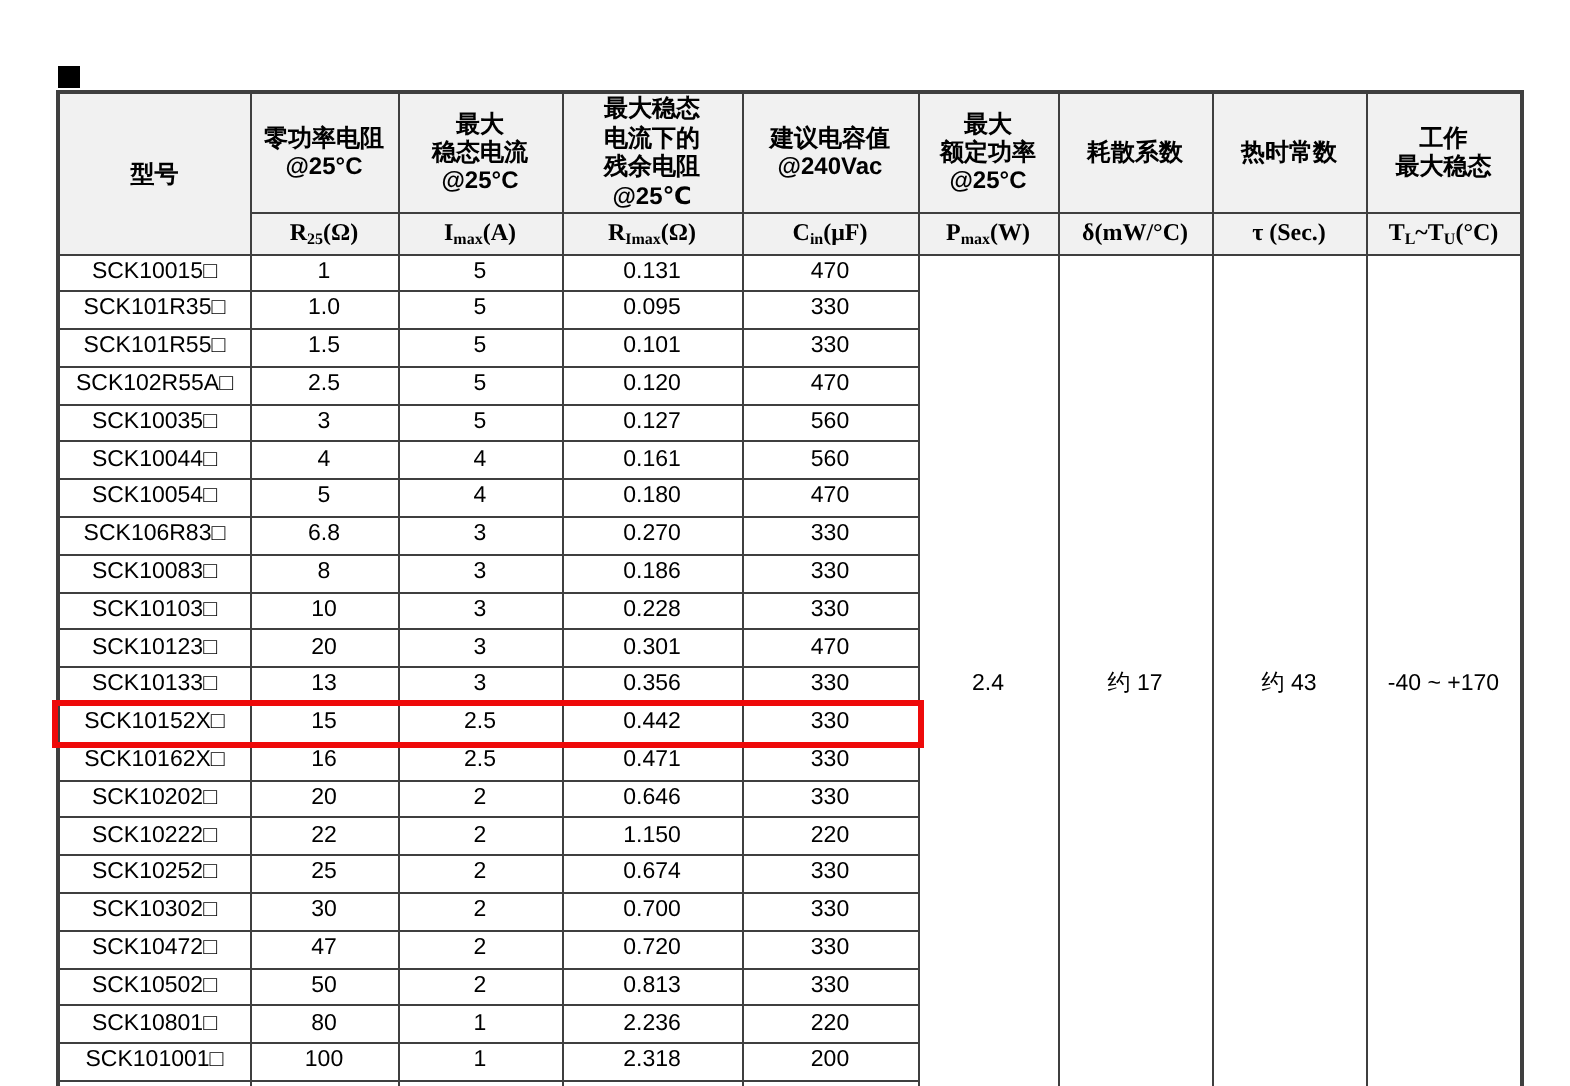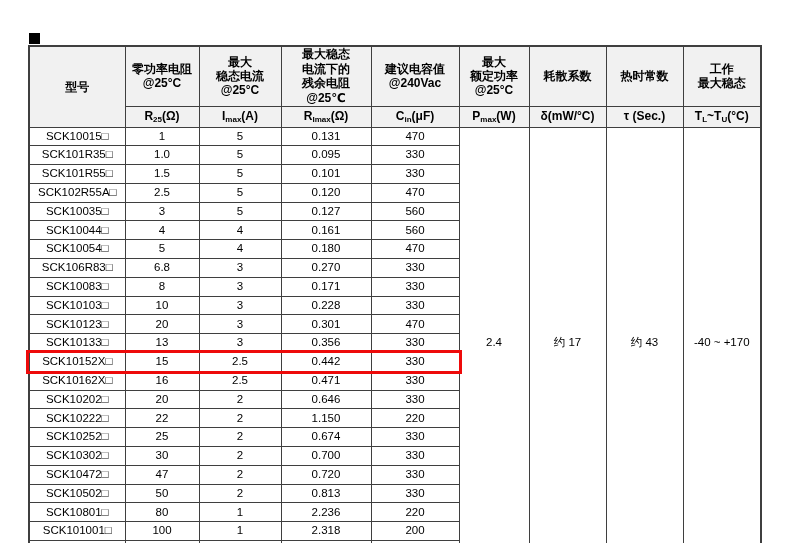--- a/index.html
+++ b/index.html
@@ -23,21 +23,21 @@
   table.spec th, table.spec td{
     border:1px solid #3f3f3f;
     text-align:center;vertical-align:middle;
     padding:0 1px;overflow:hidden;
   }
   table.spec thead th{
     background:#f1f1f1;font-weight:bold;font-size:12px;line-height:1.2;
   }
   tr.hdr-main{height:60px;}
   tr.hdr-sub{height:21px;}
-  tr.hdr-sub th{font-size:12px;}
+  tr.hdr-sub th{font-size:12px;font-family:Liberation Serif, serif;}
   tbody td{height:17.8px;font-size:11.5px;line-height:1;background:#fff;}
   td.merged{font-size:11.5px;background:#fff;}
   .subsc{font-size:8px;vertical-align:-2px;letter-spacing:0;}
   .hl-overlay{
     position:absolute;border:3px solid #ee0a0a;background:transparent;
     pointer-events:none;box-sizing:border-box;
   }
 </style>
 </head>
 <body>
@@ -167,21 +167,21 @@
           <td>SCK106R83□</td>
           <td>6.8</td>
           <td>3</td>
           <td>0.270</td>
           <td>330</td>
         </tr>
         <tr>
           <td>SCK10083□</td>
           <td>8</td>
           <td>3</td>
-          <td>0.171</td>
+          <td>0.186</td>
           <td>330</td>
         </tr>
         <tr>
           <td>SCK10103□</td>
           <td>10</td>
           <td>3</td>
           <td>0.228</td>
           <td>330</td>
         </tr>
         <tr>

